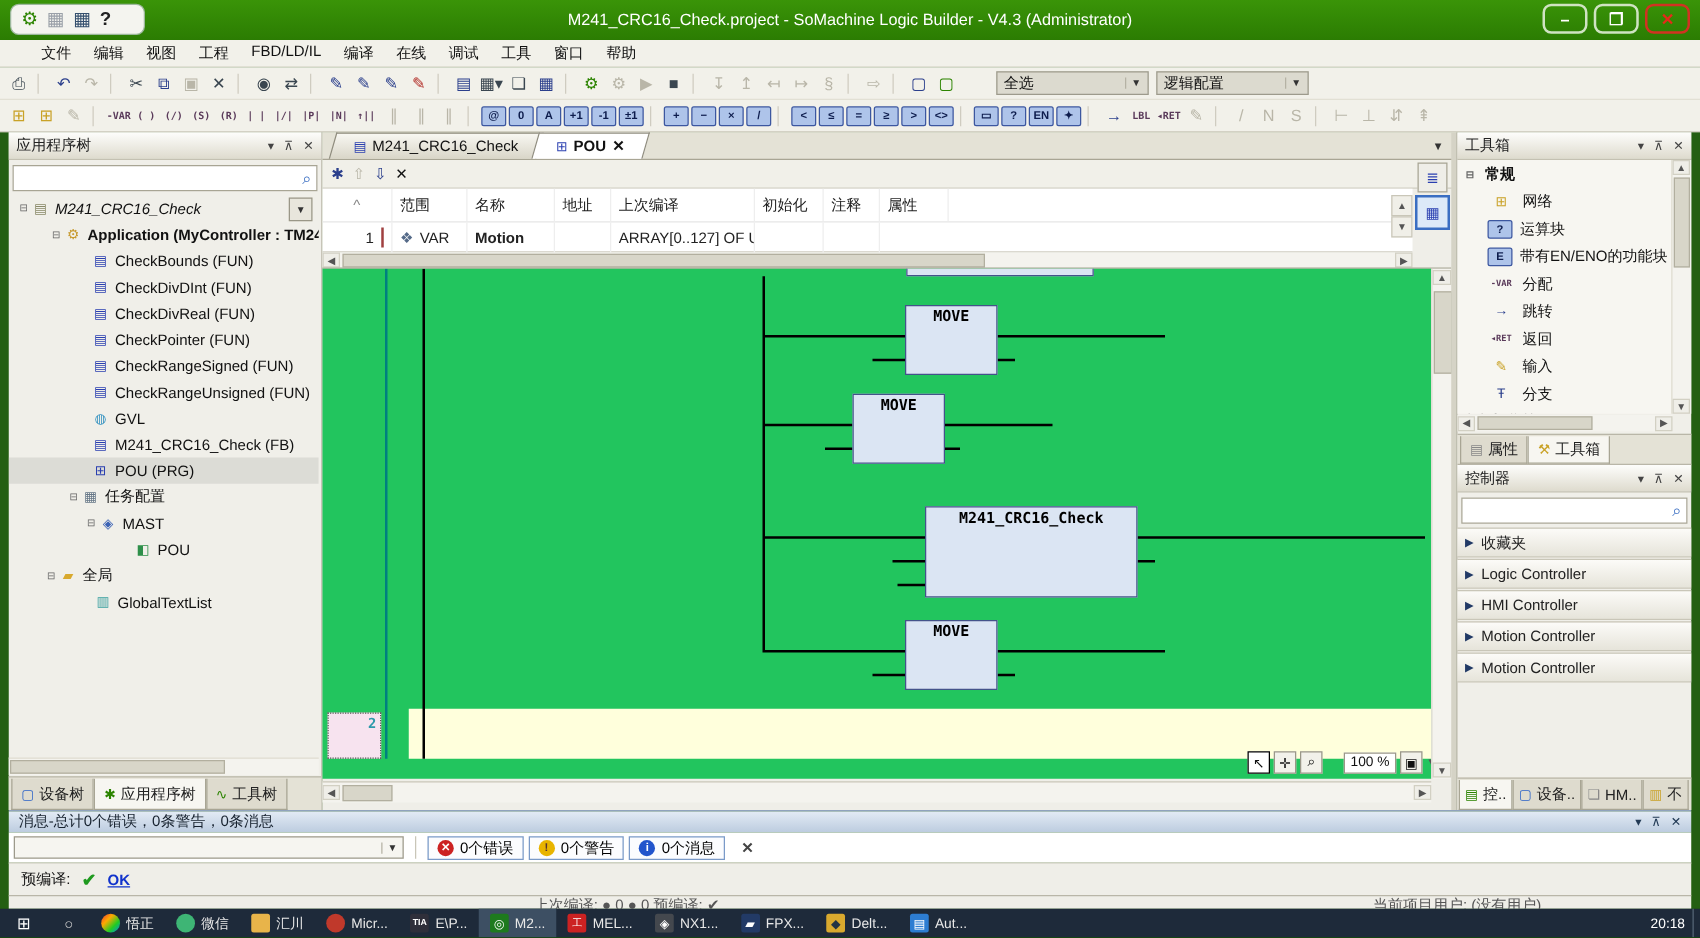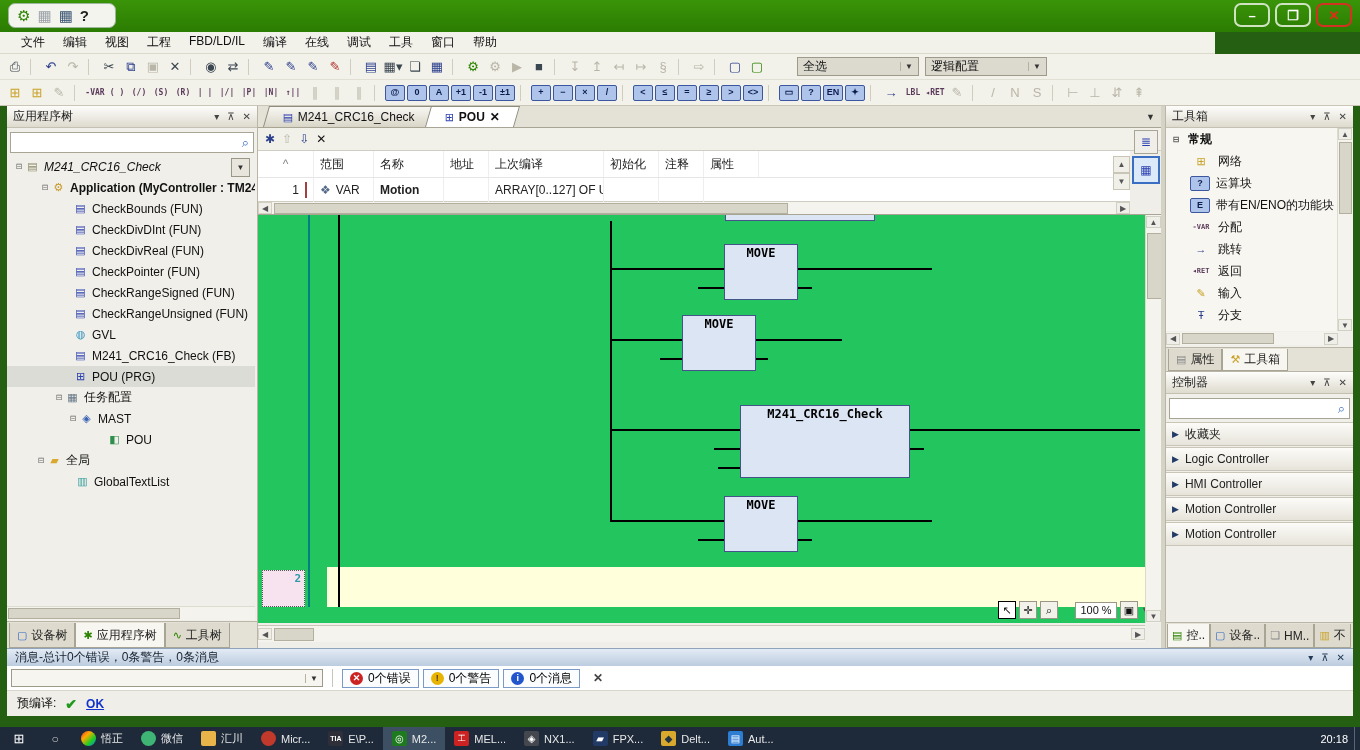--- a/index.html
+++ b/index.html
@@ -7,21 +7,21 @@
           font-family:"Liberation Sans",sans-serif;font-size:12px;color:#111;}
   
   .titlebar{position:absolute;left:0;top:0;width:1360px;height:32px;background:linear-gradient(#3a9408,#2b7c02);}
   .qat{position:absolute;left:8px;top:3px;height:25px;width:108px;background:#f4f4ef;border:1px solid #9cb89c;border-radius:7px;display:flex;align-items:center;gap:7px;padding:0 8px;box-sizing:border-box;}
   .qic{font-size:15px;line-height:1;}
   .wtitle{position:absolute;left:0;top:8px;width:100%;text-align:center;color:#fff;font-size:13px;}
   .winbtns{position:absolute;right:8px;top:3px;display:flex;gap:5px;}
   .wbtn{width:36px;height:24px;border:2px solid #cfe3c2;border-radius:7px;color:#fff;display:flex;align-items:center;justify-content:center;font-size:13px;font-weight:bold;box-sizing:border-box;}
   .wbtn.close{border-color:#d23222;color:#e8291a;}
   
-  .menubar{position:absolute;left:0;top:32px;width:1215px;height:22px;background:#f2f1ea;border-bottom:1px solid #dcdacd;display:flex;align-items:center;padding-left:12px;box-sizing:border-box;}
+  .menubar{position:absolute;left:0;top:32px;width:1360px;height:22px;background:#f2f1ea;border-bottom:1px solid #dcdacd;display:flex;align-items:center;padding-left:24px;box-sizing:border-box;}
   .mitem{padding:2px 9px;color:#111;}
   .tb{position:absolute;left:0;width:1360px;height:26px;background:#f2f1ea;display:flex;align-items:center;box-sizing:border-box;}
   .tb2{top:54px;border-bottom:1px solid #e2e0d4;}
   .tb3{top:80px;border-bottom:1px solid #c9c6b8;}
   .ticons{display:flex;align-items:center;gap:2px;padding-left:5px;}
   .tbi{min-width:20px;height:18px;display:flex;align-items:center;justify-content:center;font-size:13px;color:#3a4650;line-height:1;}
   .tbi.blue{color:#2b3f8c}.tbi.dim{color:#b9b6a8}.tbi.red{color:#b3302a}.tbi.grn{color:#2c8400}.tbi.gold{color:#c9a227}
   .tbi.sep{min-width:5px;width:5px;border-left:1px solid #cfccc0;height:16px;margin:0 3px;}
   .tbi.blk{background:#aec4ea;border:1px solid #3c57a0;color:#0d1c4d;font-size:9px;font-weight:bold;min-width:18px;height:14px;border-radius:2px;}
   .tbi.txt{font-size:8px;font-weight:bold;color:#5a3a5a;font-family:"DejaVu Sans Mono",monospace;}
@@ -152,20 +152,21 @@
 
 <div id="screen">
 
   <div class="titlebar">
     <div class="qat">
       <span class="qic" style="color:#2c8400">⚙</span>
       <span class="qic" style="color:#9aa0a8">▦</span>
       <span class="qic" style="color:#35506e">▦</span>
       <span class="qic" style="color:#222;font-weight:bold">?</span>
     </div>
+    <div class="wtitle">M241_CRC16_Check.project - SoMachine Logic Builder - V4.3 (Administrator)</div>
     <div class="winbtns">
       <div class="wbtn">–</div>
       <div class="wbtn">❐</div>
       <div class="wbtn close">✕</div>
     </div>
   </div>
 
   <nav class="menubar">
     <div style="display:flex">
 
@@ -946,20 +947,24 @@
         <span>0个消息</span>
       </button>
       </div>
     <span style="margin-left:8px;color:#444;font-weight:bold">✕</span>
   </div>
   <div class="precomp">
     <span>预编译:</span>
     <span class="checkmark">✔</span>
     <a class="oklink">OK</a>
   </div>
+  <div class="statusrem">
+    <span style="margin-left:420px">上次编译: ● 0  ● 0    预编译: ✔</span>
+    <span style="margin-left:auto;margin-right:120px">当前项目用户: (没有用户)</span>
+  </div>
 
   <div class="taskbar">
     <div class="tstart">⊞</div>
     <div class="tsearch">○</div>
     <div style="display:flex;height:23px">
 
     <div class="titem">
         <span class="tico i-pin"></span>
         <span>悟正</span>
       </div>

